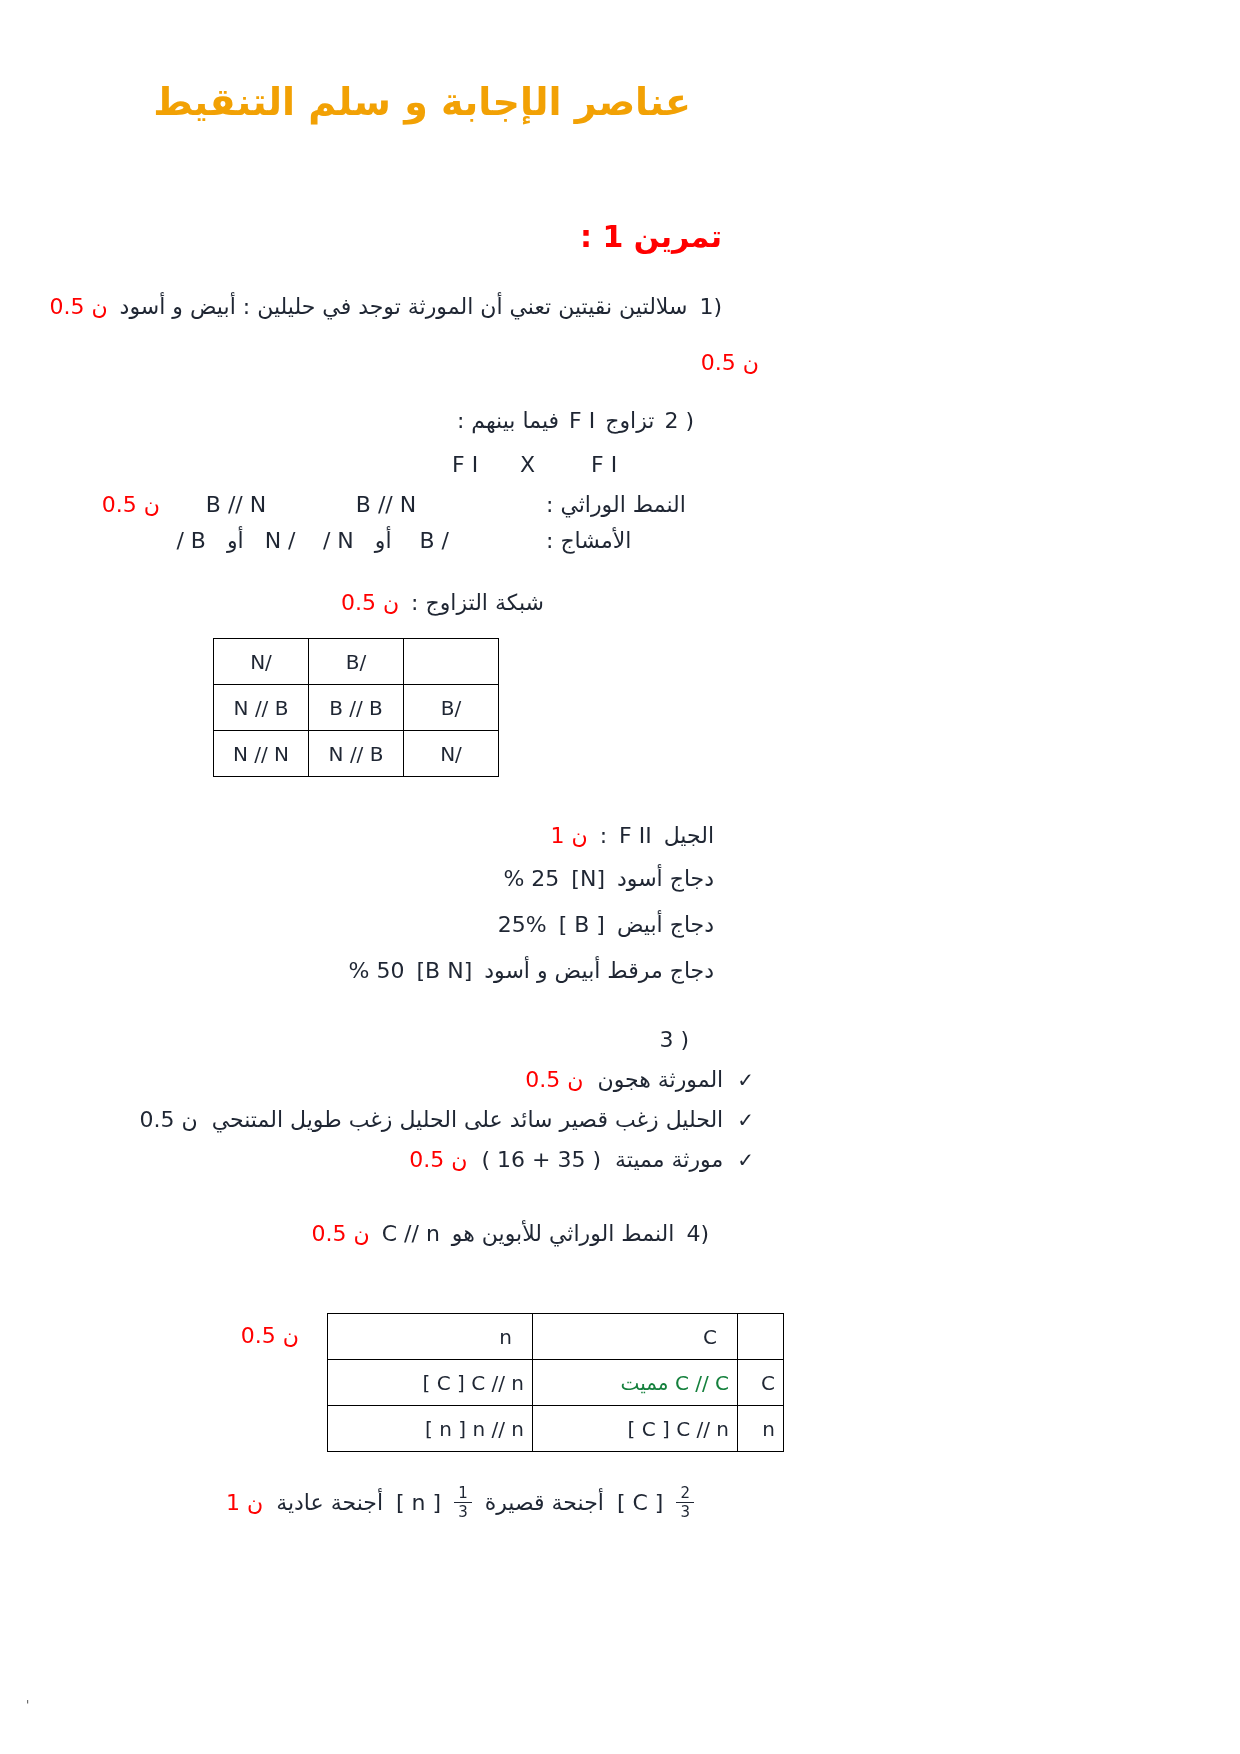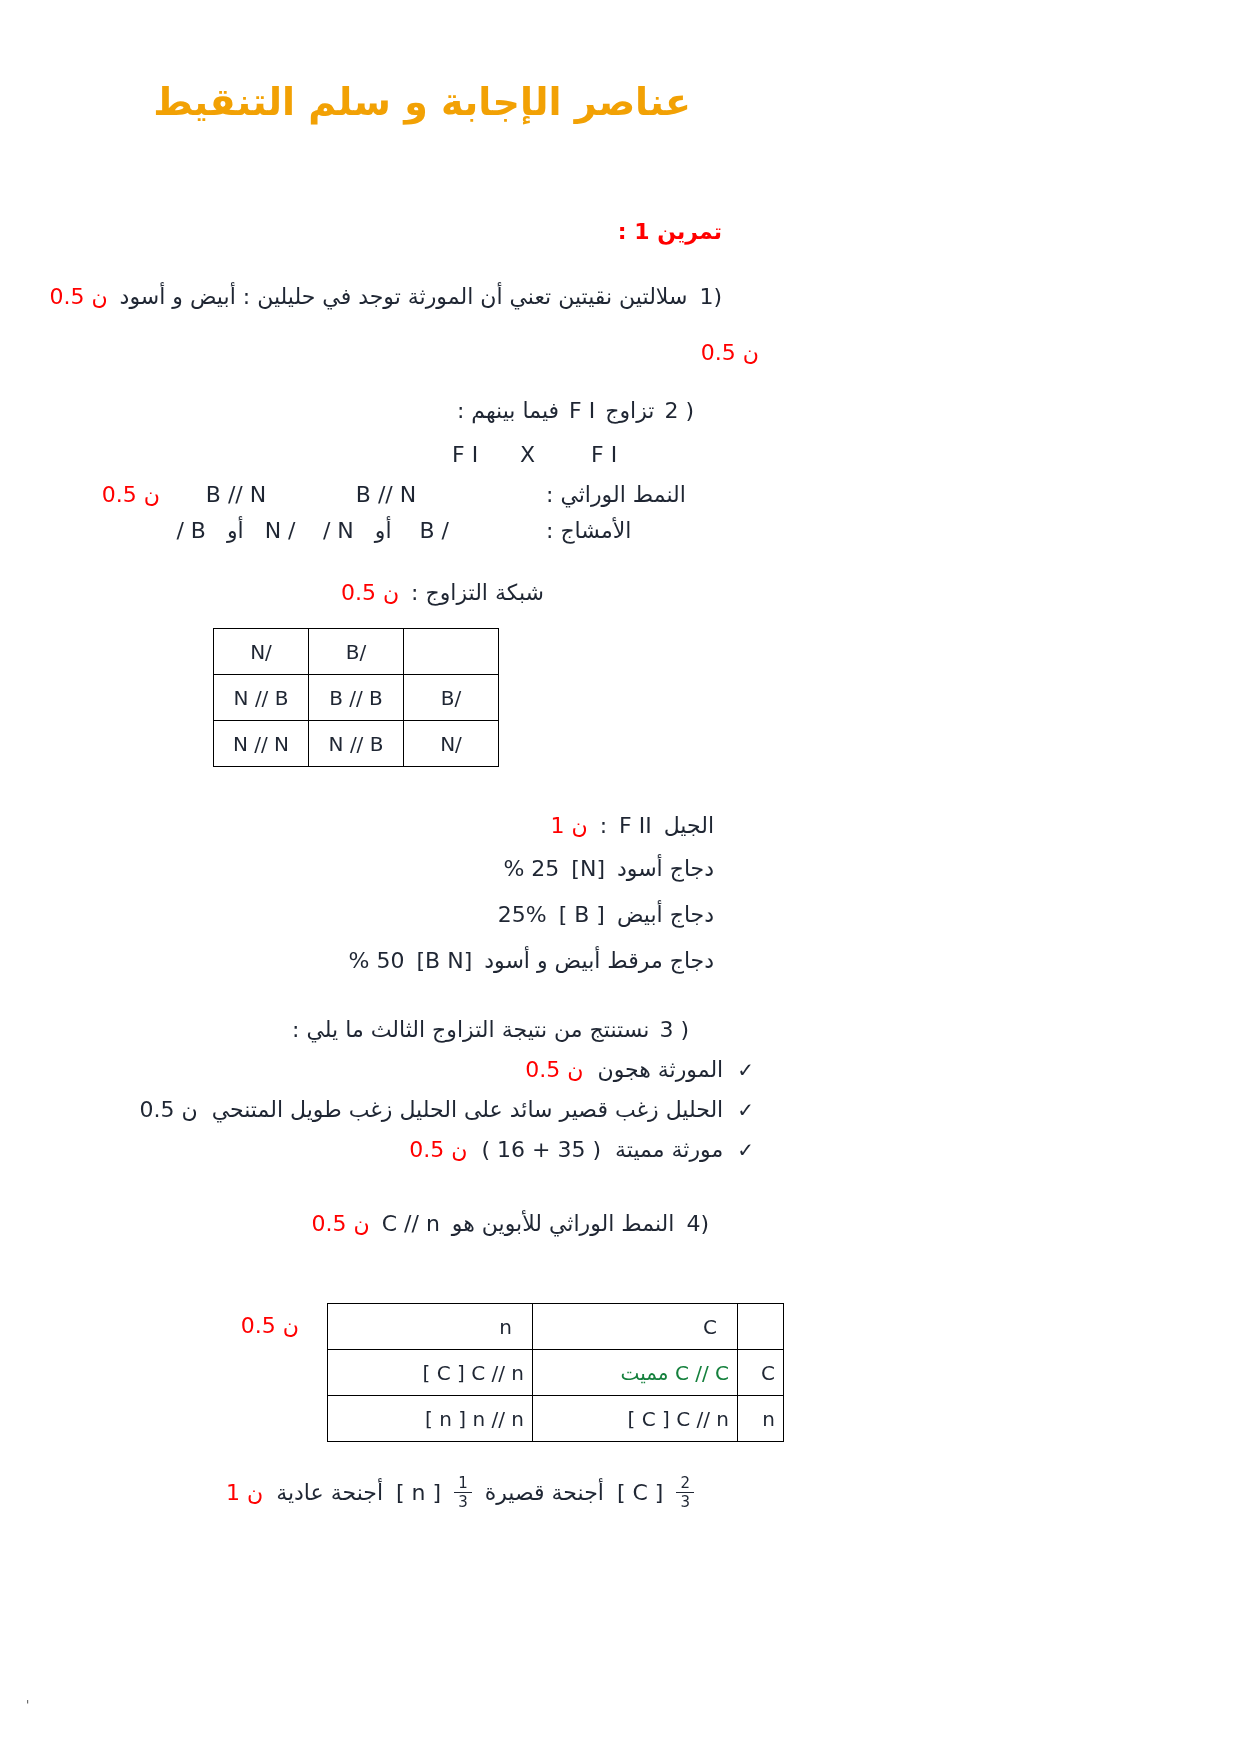--- a/index.html
+++ b/index.html
@@ -25,21 +25,21 @@
     color:#F2A104;
     font-size:38px;
     font-weight:bold;
     letter-spacing:0.5px;
   }
   .ex-heading {
     margin-top:95px;
     text-align:right;
     padding-right:272px;
     color:#ff0000;
-    font-size:22px;
+    font-size:30px;
     font-weight:bold;
   }
 
   .line { display:flex; align-items:baseline; gap:12px; line-height:34px; }
 
   #line1 { margin-top:36px; padding-right:272px; }
   #line2 { margin-top:22px; padding-right:235px; }
   #q2-heading { margin-top:24px; padding-right:300px; gap:10px; }
 
   #cross-line {
@@ -202,21 +202,20 @@
     <span class="ltr">25%</span>
   </div>
   <div class="line fii-line">
     <span>دجاج مرقط أبيض و أسود</span>
     <span class="ltr">[B N]</span>
     <span class="ltr">% 50</span>
   </div>
 
   <div class="line" id="q3-heading">
     <span class="ltr">3 )</span>
-    <span>نستنتج من نتيجة التزاوج الثالث ما يلي :</span>
   </div>
 
   <div class="line check-item">
     <span class="check">✓</span>
     <span>المورثة هجون</span>
     <span class="red ltr">0.5 ن</span>
   </div>
   <div class="line check-item">
     <span class="check">✓</span>
     <span>الحليل زغب قصير سائد على الحليل زغب طويل المتنحي</span>

